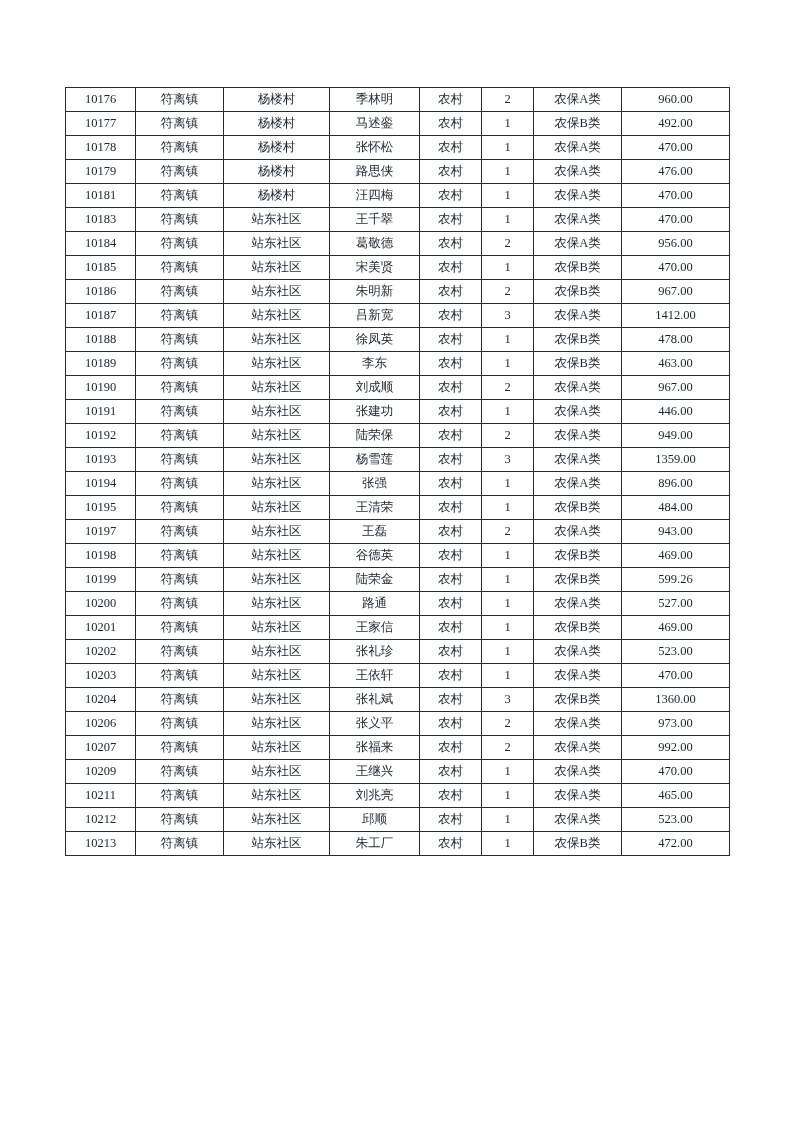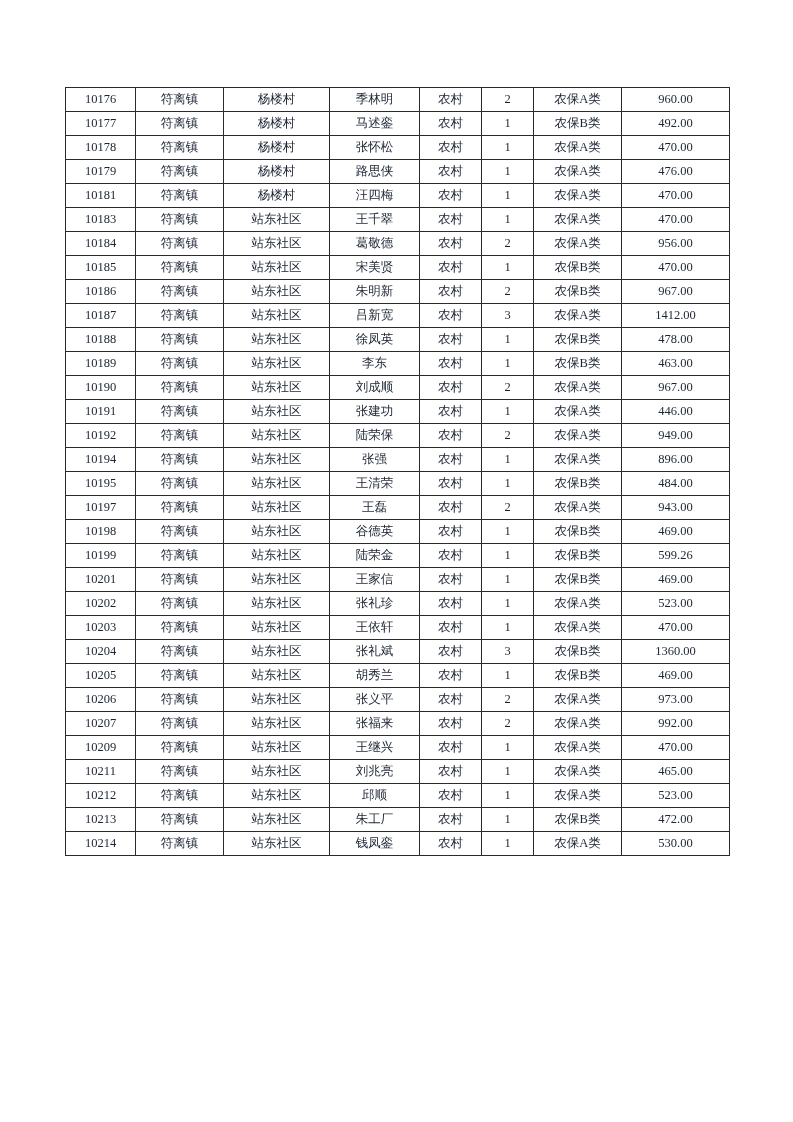--- a/index.html
+++ b/index.html
@@ -207,20 +207,30 @@
           <td>10192</td>
           <td>符离镇</td>
           <td>站东社区</td>
           <td>陆荣保</td>
           <td>农村</td>
           <td>2</td>
           <td>农保A类</td>
           <td>949.00</td>
         </tr>
         <tr>
+          <td>10193</td>
+          <td>符离镇</td>
+          <td>站东社区</td>
+          <td>杨雪莲</td>
+          <td>农村</td>
+          <td>3</td>
+          <td>农保A类</td>
+          <td>1359.00</td>
+        </tr>
+        <tr>
           <td>10194</td>
           <td>符离镇</td>
           <td>站东社区</td>
           <td>张强</td>
           <td>农村</td>
           <td>1</td>
           <td>农保A类</td>
           <td>896.00</td>
         </tr>
         <tr>
@@ -257,20 +267,30 @@
           <td>10199</td>
           <td>符离镇</td>
           <td>站东社区</td>
           <td>陆荣金</td>
           <td>农村</td>
           <td>1</td>
           <td>农保B类</td>
           <td>599.26</td>
         </tr>
         <tr>
+          <td>10200</td>
+          <td>符离镇</td>
+          <td>站东社区</td>
+          <td>路通</td>
+          <td>农村</td>
+          <td>1</td>
+          <td>农保A类</td>
+          <td>527.00</td>
+        </tr>
+        <tr>
           <td>10201</td>
           <td>符离镇</td>
           <td>站东社区</td>
           <td>王家信</td>
           <td>农村</td>
           <td>1</td>
           <td>农保B类</td>
           <td>469.00</td>
         </tr>
         <tr>
@@ -297,30 +317,20 @@
           <td>10204</td>
           <td>符离镇</td>
           <td>站东社区</td>
           <td>张礼斌</td>
           <td>农村</td>
           <td>3</td>
           <td>农保B类</td>
           <td>1360.00</td>
         </tr>
         <tr>
-          <td>10205</td>
-          <td>符离镇</td>
-          <td>站东社区</td>
-          <td>胡秀兰</td>
-          <td>农村</td>
-          <td>1</td>
-          <td>农保B类</td>
-          <td>469.00</td>
-        </tr>
-        <tr>
           <td>10206</td>
           <td>符离镇</td>
           <td>站东社区</td>
           <td>张义平</td>
           <td>农村</td>
           <td>2</td>
           <td>农保A类</td>
           <td>973.00</td>
         </tr>
         <tr>
@@ -365,26 +375,16 @@
         </tr>
         <tr>
           <td>10213</td>
           <td>符离镇</td>
           <td>站东社区</td>
           <td>朱工厂</td>
           <td>农村</td>
           <td>1</td>
           <td>农保B类</td>
           <td>472.00</td>
-        </tr>
-        <tr>
-          <td>10214</td>
-          <td>符离镇</td>
-          <td>站东社区</td>
-          <td>钱凤銮</td>
-          <td>农村</td>
-          <td>1</td>
-          <td>农保A类</td>
-          <td>530.00</td>
         </tr>
       </tbody>
   </table>
 </div>
 
 </body></html>

